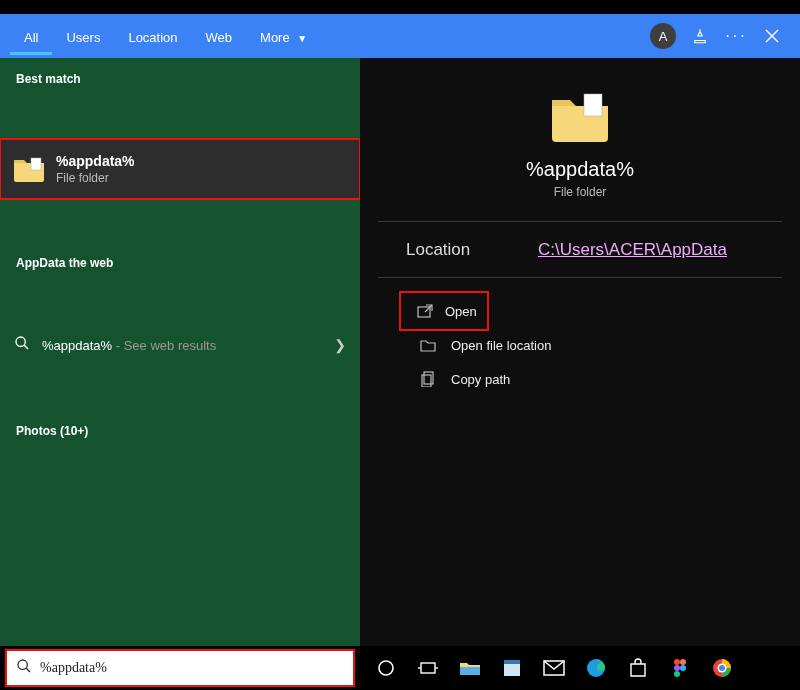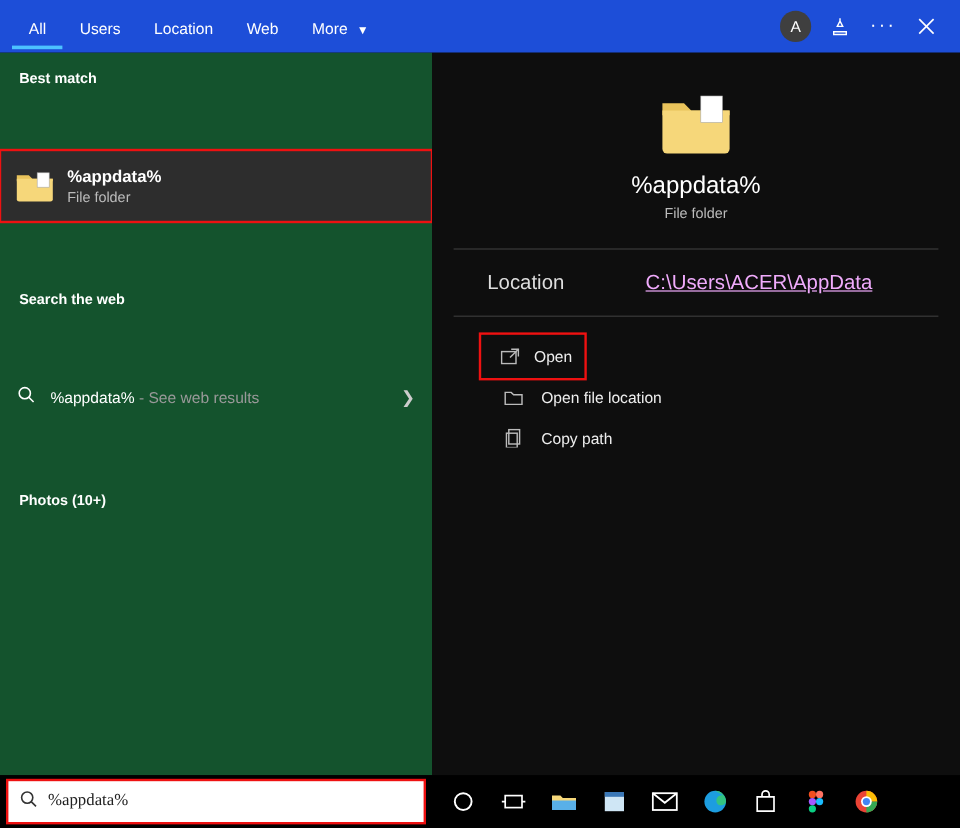--- a/index.html
+++ b/index.html
@@ -1,20 +1,20 @@
 <!DOCTYPE html>
 <html><head>
 <meta charset="utf-8">
 <style>
   * { box-sizing: border-box; margin: 0; padding: 0; font-family: "Segoe UI", Arial, sans-serif; }
   html, body { width: 800px; height: 690px; overflow: hidden; background: #000; color: #fff; }
   .app { width: 800px; height: 690px; display: flex; flex-direction: column; }
 
   
-  .tabs { display: flex; align-items: center; height: 44px; background: #1d4ed8; padding: 0 10px; }
+  .tabs { display: flex; align-items: center; height: 44px; background: #3b82f6; padding: 0 10px; margin-top: 14px; }
   .tab { font-size: 13px; color: #fff; padding: 12px 14px 10px; cursor: pointer; }
   .tab.active { border-bottom: 3px solid #4cc2ff; padding-bottom: 7px; }
   .tabs-spacer { flex: 1; }
   .titlebar-btn { width: 36px; height: 36px; display: flex; align-items: center; justify-content: center; color: #fff; cursor: pointer; }
   .avatar { width: 26px; height: 26px; border-radius: 50%; background: #3f3f3f; display: flex; align-items: center; justify-content: center; font-size: 13px; margin: 0 6px; }
   .chev { font-size: 10px; margin-left: 4px; }
 
   
   .body { flex: 1; display: flex; background: #1b1b1b; min-height: 0; }
   .left  { width: 360px; background: #14532d; display: flex; flex-direction: column; gap: 43px; }
@@ -110,21 +110,21 @@
           <path class="folder-tab" d="M2 6h10l3 3h17v2H2z"></path>
           <path class="folder-shape" d="M2 9h30v17a2 2 0 0 1-2 2H4a2 2 0 0 1-2-2z"></path>
           <rect class="paper" x="19" y="4" width="10" height="12"></rect>
         </svg>
         <div class="rtexts">
           <div class="rtitle">%appdata%</div>
           <div class="rsub">File folder</div>
         </div>
       </div>
 
-      <div class="sect-label">Search the web</div>
+      <div class="sect-label">AppData the web</div>
 
       <div class="webrow">
         <span class="mag">
           <svg width="16" height="16" viewBox="0 0 24 24" fill="none" stroke="currentColor" stroke-width="2">
               <circle cx="10" cy="10" r="7"></circle>
               <line x1="15" y1="15" x2="21" y2="21"></line>
             </svg>
         </span>
         <span class="wtxt">
           <span>%appdata%</span><span class="wsub"> - See web results</span>

